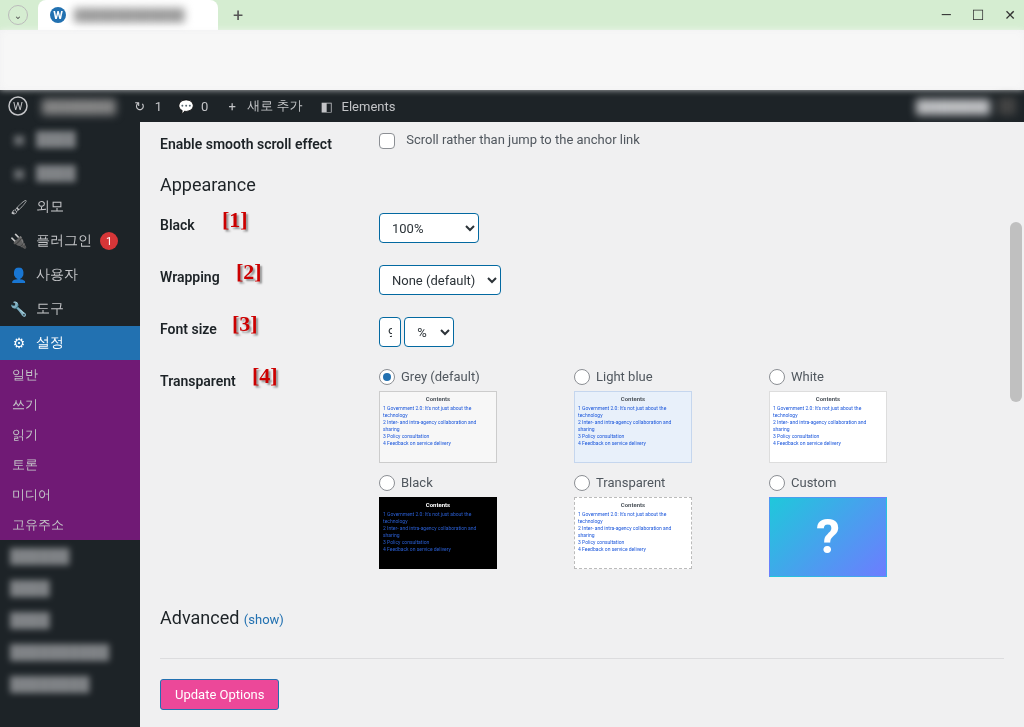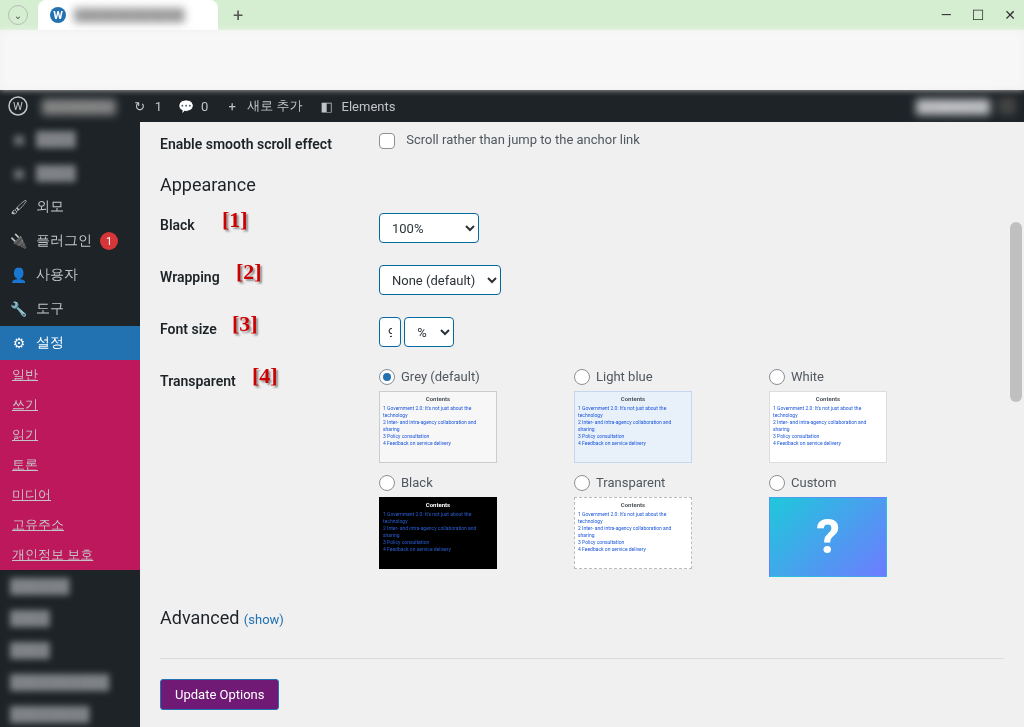--- a/index.html
+++ b/index.html
@@ -27,21 +27,21 @@
 .ab-avatar { width: 18px; height: 18px; background: #444; }
 
 
 .wrap { display: flex; height: calc(100vh - 122px); }
 .sidebar { width: 140px; background: #1d2327; color: #c3c4c7; font-size: 14px; overflow-y: auto; }
 .menu-item { padding: 8px 10px; display: flex; align-items: center; gap: 8px; cursor: pointer; }
 .menu-item.blur { filter: blur(3px); opacity: 0.6; }
 .menu-item.current { background: #2271b1; color: #fff; position: relative; }
 .menu-item.current::after { content: ''; position: absolute; right: -8px; top: 50%; transform: translateY(-50%); border: 8px solid transparent; border-right-color: #f0f0f1; }
 .menu-icon { width: 18px; height: 18px; display: flex; align-items: center; justify-content: center; font-size: 14px; }
-.submenu { background: #be185d; text-decoration: underline; }
+.submenu { background: #701a75; }
 .submenu-item { padding: 6px 12px; font-size: 13px; cursor: pointer; color: #c3c4c7; }
 .badge { background: #d63638; color: #fff; border-radius: 9px; min-width: 18px; height: 18px; font-size: 11px; display: inline-flex; align-items: center; justify-content: center; padding: 0 5px; }
 
 
 .content { flex: 1; background: #f0f0f1; overflow-y: auto; padding: 10px 20px 20px 20px; position: relative; }
 .scrollbar-track { position: absolute; right: 0; top: 0; width: 16px; height: 100%; background: #f0f0f1; }
 .scrollbar-thumb { position: absolute; right: 2px; top: 100px; width: 12px; height: 180px; background: #c0c0c0; border-radius: 6px; }
 .form-row { display: flex; align-items: flex-start; margin-bottom: 22px; }
 .form-label { width: 180px; font-size: 14px; color: #1d2327; font-weight: 600; padding-top: 4px; position: relative; }
 .form-field { flex: 1; font-size: 13px; color: #50575e; padding-left: 39px; }
@@ -65,21 +65,21 @@
 .pv-white { background: #fff; border: 1px solid #ddd; }
 .pv-black { background: #000; color: #fff; }
 .pv-black .pv-line { color: #2a5fd4; }
 .pv-transparent { background: #fff; border: 1px dashed #bbb; }
 .pv-custom { background: linear-gradient(135deg, #1fc8db 0%, #6d7cff 100%); height: 80px; display: flex; align-items: center; justify-content: center; font-size: 48px; color: #fff; font-weight: bold; }
 
 .advanced-link { color: #2271b1; font-size: 13px; cursor: pointer; }
 .advanced-title { font-size: 18px; color: #1d2327; margin-top: 30px; }
 
 .hr { border: 0; border-top: 1px solid #dcdcde; margin: 30px 0 20px; }
-.button-primary { background: #701a75; color: #fff; border: 1px solid #2271b1; padding: 7px 14px; font-size: 13px; border-radius: 3px; cursor: pointer; }
+.button-primary { background: #ec4899; color: #fff; border: 1px solid #2271b1; padding: 7px 14px; font-size: 13px; border-radius: 3px; cursor: pointer; }
 </style>
 </head>
 <body>
 
 <div class="browser-top">
   <div class="tab-bar">
     <span class="down-chevron">⌄</span>
     <div class="tab">
       <span class="tab-favicon">W</span>
       <span class="tab-title">█████████████</span>
@@ -152,21 +152,20 @@
         <span class="menu-icon">⚙</span>
         <span>설정</span>
       </div>
     <div class="submenu">
       <div class="submenu-item">일반</div>
       <div class="submenu-item">쓰기</div>
       <div class="submenu-item">읽기</div>
       <div class="submenu-item">토론</div>
       <div class="submenu-item">미디어</div>
       <div class="submenu-item">고유주소</div>
-      <div class="submenu-item">개인정보 보호</div>
     </div>
     <div class="menu-item blur">██████</div>
     <div class="menu-item blur">████</div>
     <div class="menu-item blur">████</div>
     <div class="menu-item blur">██████████</div>
     <div class="menu-item blur">████████</div>
 
   </div>
 
   <div class="content">

